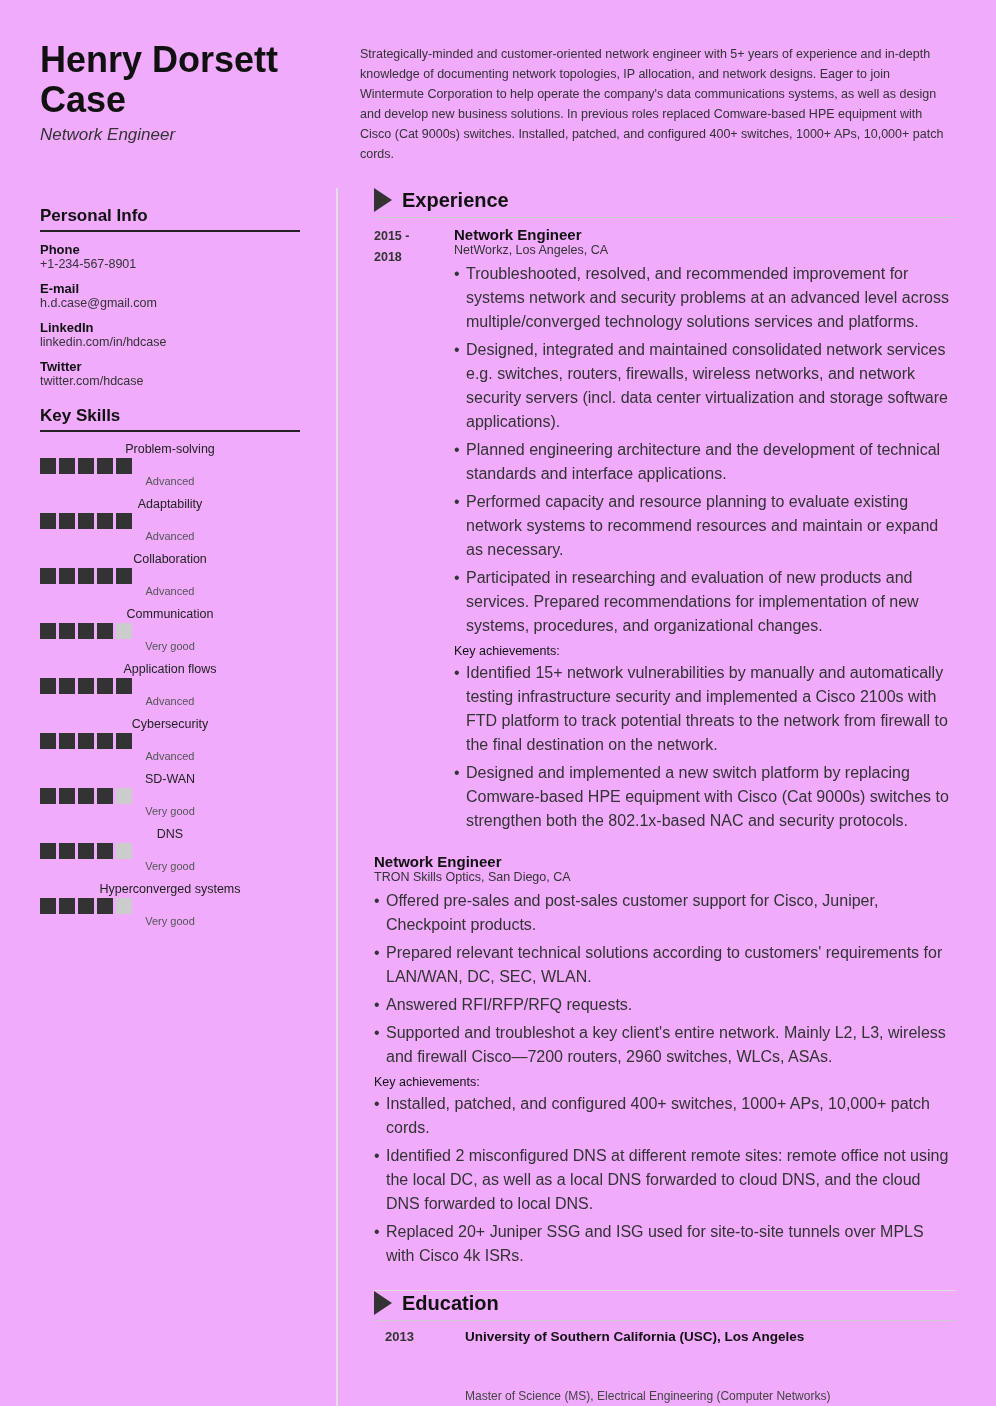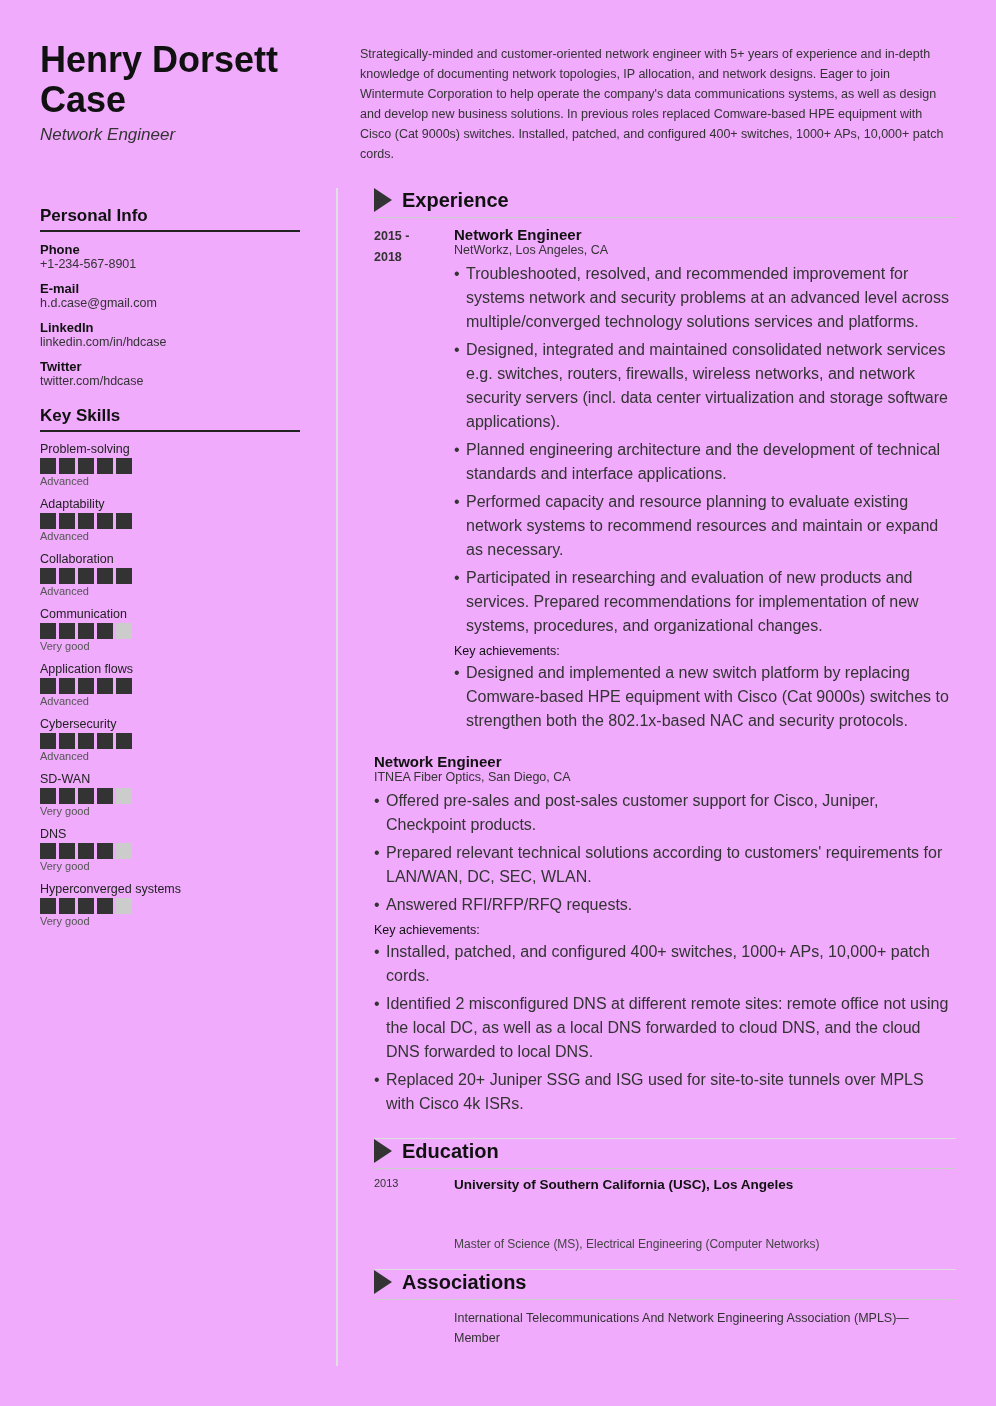--- a/index.html
+++ b/index.html
@@ -87,20 +87,21 @@
       font-size: 13px;
       color: #111;
     }
     .personal-info-value {
       font-size: 12.5px;
       color: #333;
     }
     
     .skill-item {
       margin-bottom: 10px;
+      text-align: center;
     }
     .skill-name {
       font-size: 12.5px;
       color: #222;
       margin-bottom: 2px;
     }
     .skill-bar-row {
       display: flex;
       align-items: center;
       gap: 4px;
@@ -202,24 +203,25 @@
       margin-bottom: 3px;
     }
     
     .edu-item {
       display: flex;
       gap: 10px;
       margin-bottom: 10px;
     }
     .edu-year {
       min-width: 70px;
-      font-size: 11px;
-      font-weight: 400;
+      font-size: 13px;
+      font-weight: 700;
       color: #333;
       flex-shrink: 0;
+      margin-left: 11px;
     }
     .edu-details {}
     .edu-school {
       font-weight: 700;
       font-size: 13.5px;
       color: #111;
     }
     .edu-degree {
       font-size: 12px;
       color: #444;
@@ -415,32 +417,34 @@
                        <div class="exp-company">NetWorkz, Los Angeles, CA</div>
                        <ul class="exp-bullets">
                   <li>Troubleshooted, resolved, and recommended improvement for systems network and security problems at an advanced level across multiple/converged technology solutions services and platforms.</li>
                   <li>Designed, integrated and maintained consolidated network services e.g. switches, routers, firewalls, wireless networks, and network security servers (incl. data center virtualization and storage software applications).</li>
                   <li>Planned engineering architecture and the development of technical standards and interface applications.</li>
                   <li>Performed capacity and resource planning to evaluate existing network systems to recommend resources and maintain or expand as necessary.</li>
                   <li>Participated in researching and evaluation of new products and services. Prepared recommendations for implementation of new systems, procedures, and organizational changes.</li>
                 </ul>
                        <div class="exp-achievements-title">Key achievements:</div>
                        <ul class="exp-bullets">
+                  <li>Identified 15+ network vulnerabilities by manually and automatically testing infrastructure security and implemented a Cisco 2100s with FTD platform to track potential threats to the network from firewall to the final destination on the network.</li>
                   <li>Designed and implemented a new switch platform by replacing Comware-based HPE equipment with Cisco (Cat 9000s) switches to strengthen both the 802.1x-based NAC and security protocols.</li>
                 </ul>
                      </div>
             </div>
             <div class="exp-item">
                      <div class="exp-details">
                        <div class="exp-role">Network Engineer</div>
-                       <div class="exp-company">ITNEA Fiber Optics, San Diego, CA</div>
+                       <div class="exp-company">TRON Skills Optics, San Diego, CA</div>
                        <ul class="exp-bullets">
                   <li>Offered pre-sales and post-sales customer support for Cisco, Juniper, Checkpoint products.</li>
                   <li>Prepared relevant technical solutions according to customers' requirements for LAN/WAN, DC, SEC, WLAN.</li>
                   <li>Answered RFI/RFP/RFQ requests.</li>
+                  <li>Supported and troubleshot a key client's entire network. Mainly L2, L3, wireless and firewall Cisco—7200 routers, 2960 switches, WLCs, ASAs.</li>
                 </ul>
                        <div class="exp-achievements-title">Key achievements:</div>
                        <ul class="exp-bullets">
                   <li>Installed, patched, and configured 400+ switches, 1000+ APs, 10,000+ patch cords.</li>
                   <li>Identified 2 misconfigured DNS at different remote sites: remote office not using the local DC, as well as a local DNS forwarded to cloud DNS, and the cloud DNS forwarded to local DNS.</li>
                   <li>Replaced 20+ Juniper SSG and ISG used for site-to-site tunnels over MPLS with Cisco 4k ISRs.</li>
                 </ul>
                      </div>
             </div>
           </div>

